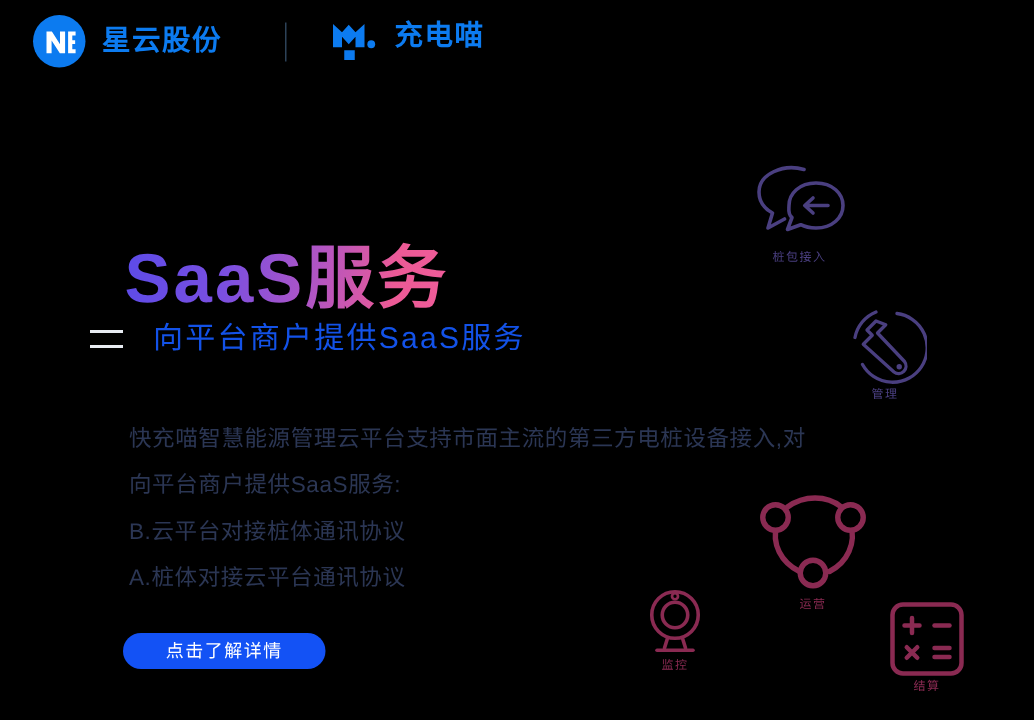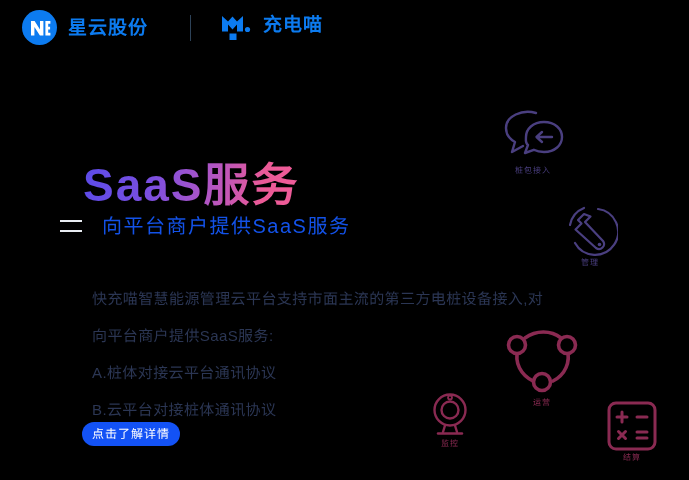--- a/index.html
+++ b/index.html
@@ -125,28 +125,28 @@
   .hero-body {
     position: absolute;
     left: 84px;
     top: 276px;
     width: 500px;
     color: #2b3654;
     font-size: 15px;
     line-height: 29px;
     letter-spacing: 0.4px;
   }
-  .hero-body p { margin: 8px; white-space: nowrap; }
+  .hero-body p { margin: 2px; white-space: nowrap; }
 
   
   .cta-button {
     position: absolute;
     left: 82px;
     top: 422px;
-    width: 98px;
+    width: 135px;
     height: 24px;
     border: none;
     border-radius: 12px;
     background: #1352f5;
     color: #ffffff;
     font-family: "Liberation Sans", "DejaVu Sans", sans-serif;
     font-size: 12px;
     letter-spacing: 1px;
     cursor: pointer;
     padding: 0;
@@ -167,21 +167,21 @@
     margin-top: 2px;
     font-size: 8px;
     letter-spacing: 1px;
     line-height: 1;
     white-space: nowrap;
   }
   .fi-chat    { left: 500px; top: 103px; }
   .fi-wrench  { left: 562px; top: 205px; }
   .fi-network { left: 503px; top: 325px; }
   .fi-camera  { left: 426px; top: 390px; }
-  .fi-calc    { left: 606px; top: 400px; }
+  .fi-calc    { left: 592px; top: 400px; }
 
   .fi-chat .caption,
   .fi-wrench .caption { color: #4a3f80; }
   .fi-network .caption,
   .fi-camera .caption,
   .fi-calc .caption { color: #8a2a52; }
 </style>
 </head>
 <body>
 
@@ -217,22 +217,22 @@
   <span class="menu-icon">
     <i></i>
       <i></i>
   </span>
   <span class="hero-subtitle">向平台商户提供SaaS服务</span>
 </div>
 
 <div class="hero-body">
   <p>快充喵智慧能源管理云平台支持市面主流的第三方电桩设备接入,对</p>
   <p>向平台商户提供SaaS服务:</p>
+  <p>B.云平台对接桩体通讯协议</p>
   <p>A.桩体对接云平台通讯协议</p>
-  <p>B.云平台对接桩体通讯协议</p>
 </div>
 
 <button class="cta-button">点击了解详情</button>
 
 <div class="feature-icon fi-chat">
   <span class="glyph">
     <svg width="66" height="58" viewBox="0 0 66 58" aria-hidden="true">
       <path d="M36 10 C22 6 6 13 6 25 C6 31 9.5 36 15 39 L12 49 L23 43" fill="none" stroke="#4a3f80" stroke-width="2.4" stroke-linecap="round" stroke-linejoin="round"></path>
       <path d="M44 19 C55 19 62 26 62 34 C62 42 55 49 44 49 C40 49 36.5 48.2 33.8 46.8 L25 50 L28 42 C25 39.8 26 36 26 34 C26 26 33 19 44 19 Z" fill="#000000" stroke="#4a3f80" stroke-width="2.4" stroke-linejoin="round"></path>
       <path d="M52 34 L37 34 M42 29 L36.5 34 L42 39" fill="none" stroke="#4a3f80" stroke-width="2.4" stroke-linecap="round" stroke-linejoin="round"></path>

